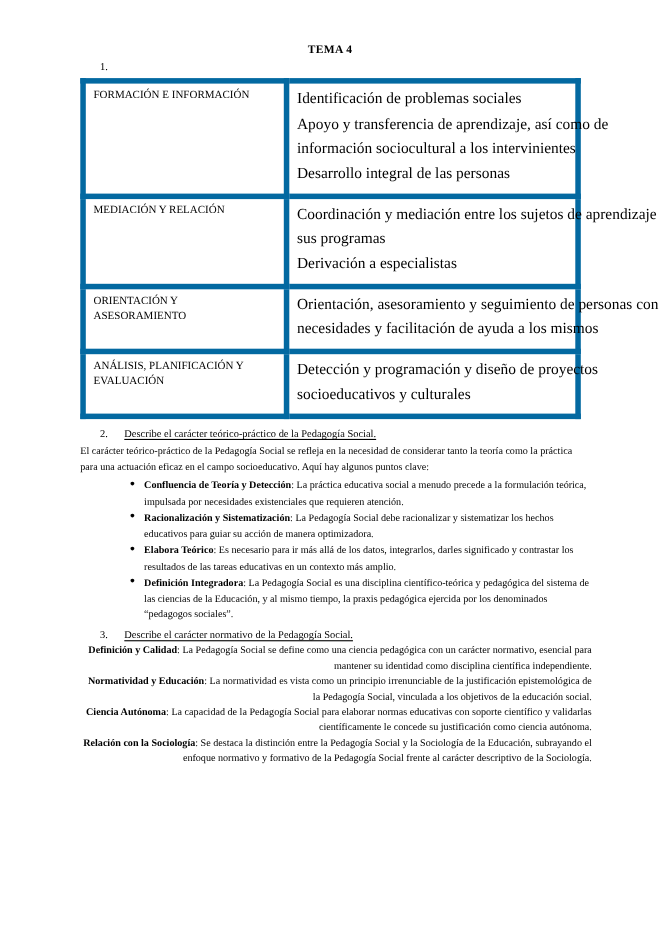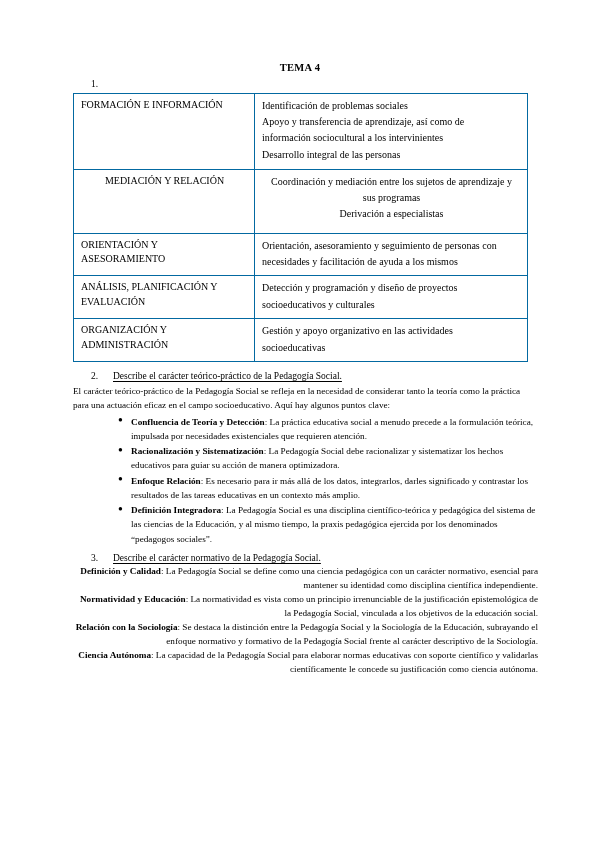--- a/index.html
+++ b/index.html
@@ -16,21 +16,21 @@
     -webkit-font-smoothing: antialiased;
   }
 
   .page {
     position: absolute;
     left: 0;
     top: 0;
     width: 600px;
     height: 744px;
     box-sizing: border-box;
-    padding: 62px 62px 0 73px;
+    padding: 40px 62px 0 73px;
   }
 
   .doc-title {
     text-align: center;
     font-weight: bold;
     font-size: 10.5px;
     letter-spacing: 0.3px;
     margin: 0 0 6px 0;
     padding-right: 11px;
   }
@@ -55,40 +55,40 @@
   .num-heading-3 { margin-top: 7px; margin-bottom: 2px; }
 
   
   table.fn-table {
     border-collapse: collapse;
     width: 455px;
     margin: 0 0 0 0;
     table-layout: fixed;
   }
   table.fn-table td {
-    border: 1px solid #0369a1;
+    border: 5px solid #0369a1;
     vertical-align: top;
     padding: 4px 6px 5px 7px;
   }
   td.col-label {
     width: 167px;
     font-size: 10px;
     line-height: 1.42;
   }
   td.col-desc {
-    font-size: 10px;
+    font-size: 14px;
     line-height: 1.62;
   }
   td.col-desc .line { display: block; white-space: nowrap; }
   td.col-label .line { display: block; }
 
   
   tr.r1 td { height: 66px; }
   tr.r2 td { height: 34px; }
-  tr.r3 td { height: 54px; text-align: center; }
+  tr.r3 td { height: 54px; }
   tr.r4 td { height: 30px; font-family: Liberation Serif, serif; }
   tr.r5 td { height: 33px; margin-top: 15px; }
   tr.r6 td { height: 30px; }
 
   
   p.body {
     font-size: 9.2px;
     line-height: 1.52;
     margin: 0;
     text-align: left;
@@ -160,68 +160,58 @@
       <tr class="r5">
         <td class="col-label">
           <span class="line">ANÁLISIS, PLANIFICACIÓN Y</span>
           <span class="line">EVALUACIÓN</span>
         </td>
         <td class="col-desc">
           <span class="line">Detección y programación y diseño de proyectos</span>
           <span class="line">socioeducativos y culturales</span>
         </td>
       </tr>
-      <tr class="r6">
-        <td class="col-label">
-          <span class="line">ORGANIZACIÓN Y</span>
-          <span class="line">ADMINISTRACIÓN</span>
-        </td>
-        <td class="col-desc">
-          <span class="line">Gestión y apoyo organizativo en las actividades</span>
-          <span class="line">socioeducativas</span>
-        </td>
-      </tr>
     </tbody>
   </table>
 
   <div class="num-heading num-heading-2">
     <span class="num">2.</span>
     <span class="num-text">Describe el carácter teórico-práctico de la Pedagogía Social.</span>
   </div>
 
   <p class="body intro">El carácter teórico-práctico de la Pedagogía Social se refleja en la necesidad de considerar tanto la teoría como la práctica para una actuación eficaz en el campo socioeducativo. Aquí hay algunos puntos clave:</p>
 
   <ul class="key-points">
     <li>
       <span class="bullet">●</span><b>Confluencia de Teoría y Detección</b><span>: La práctica educativa social a menudo precede a la formulación teórica, impulsada por necesidades existenciales que requieren atención.</span>
     </li>
     <li>
       <span class="bullet">●</span><b>Racionalización y Sistematización</b><span>: La Pedagogía Social debe racionalizar y sistematizar los hechos educativos para guiar su acción de manera optimizadora.</span>
     </li>
     <li>
-      <span class="bullet">●</span><b>Enfoque Relación</b><span>: Es necesario para ir más allá de los datos, integrarlos, darles significado y contrastar los resultados de las tareas educativas en un contexto más amplio.</span>
+      <span class="bullet">●</span><b>Elabora Teórico</b><span>: Es necesario para ir más allá de los datos, integrarlos, darles significado y contrastar los resultados de las tareas educativas en un contexto más amplio.</span>
     </li>
     <li>
       <span class="bullet">●</span><b>Definición Integradora</b><span>: La Pedagogía Social es una disciplina científico-teórica y pedagógica del sistema de las ciencias de la Educación, y al mismo tiempo, la praxis pedagógica ejercida por los denominados “pedagogos sociales”.</span>
     </li>
   </ul>
 
   <div class="num-heading num-heading-3">
     <span class="num">3.</span>
     <span class="num-text">Describe el carácter normativo de la Pedagogía Social.</span>
   </div>
 
   <div class="def-block">
     <p class="body">
       <b>Definición y Calidad</b><span>: La Pedagogía Social se define como una ciencia pedagógica con un carácter normativo, esencial para mantener su identidad como disciplina científica independiente.</span>
     </p>
     <p class="body">
       <b>Normatividad y Educación</b><span>: La normatividad es vista como un principio irrenunciable de la justificación epistemológica de la Pedagogía Social, vinculada a los objetivos de la educación social.</span>
     </p>
     <p class="body">
+      <b>Ciencia Autónoma</b><span>: La capacidad de la Pedagogía Social para elaborar normas educativas con soporte científico y validarlas científicamente le concede su justificación como ciencia autónoma.</span>
+    </p>
+    <p class="body">
       <b>Relación con la Sociología</b><span>: Se destaca la distinción entre la Pedagogía Social y la Sociología de la Educación, subrayando el enfoque normativo y formativo de la Pedagogía Social frente al carácter descriptivo de la Sociología.</span>
     </p>
-    <p class="body">
-      <b>Ciencia Autónoma</b><span>: La capacidad de la Pedagogía Social para elaborar normas educativas con soporte científico y validarlas científicamente le concede su justificación como ciencia autónoma.</span>
-    </p>
   </div>
 
 </div>
 
 </body></html>

